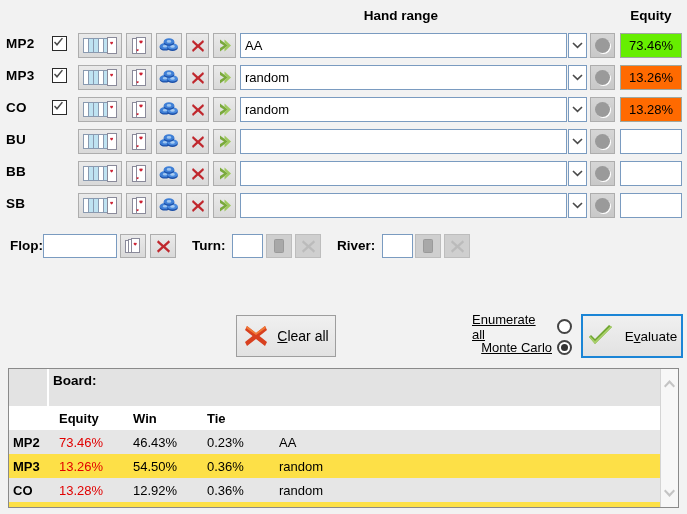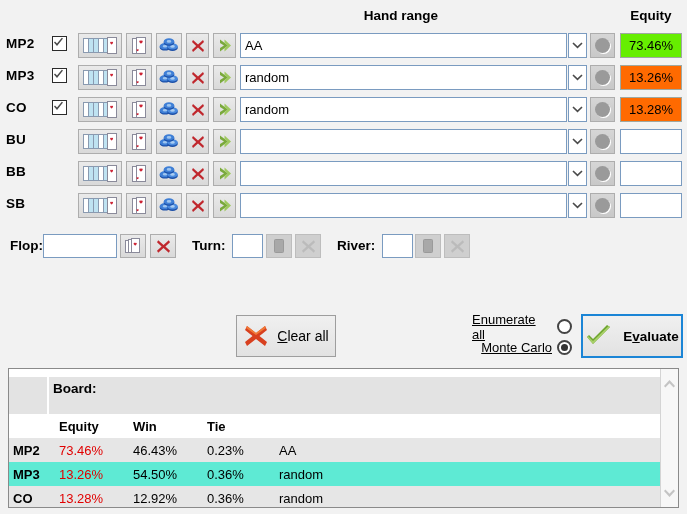--- a/index.html
+++ b/index.html
@@ -112,31 +112,31 @@
     width:15px;height:15px;border-radius:50%;
     border:2px solid #444;background:#fff;box-sizing:border-box;
     display:flex;align-items:center;justify-content:center;
   }
   .radio i{display:none;width:7px;height:7px;border-radius:50%;background:#333;}
   .radio.on i{display:block;}
   .evaluate{
     position:absolute;left:581px;top:314px;width:102px;height:44px;
     box-sizing:border-box;border:2px solid #1b85d6;
     background:linear-gradient(#f0f0f0,#e2e2e2);
-    display:flex;align-items:center;justify-content:center;gap:10px;font-weight:bold;
+    display:flex;align-items:center;justify-content:center;gap:10px;
   }
   .evaluate span{font-size:13.5px;}
   .evaluate u{text-decoration:underline;}
   
   .results{
     position:absolute;left:8px;top:368px;width:671px;height:140px;
     box-sizing:border-box;border:1px solid #8a8a8a;background:#fff;
     overflow:hidden;
   }
-  .res-inner{position:absolute;left:0;top:0;right:17px;bottom:0;background:#5eead4;margin-top:8px;}
+  .res-inner{position:absolute;left:0;top:0;right:17px;bottom:0;background:#fde047;}
   .board-head{
     position:relative;height:37px;background:#e3e3e3;
   }
   .board-head .cell-pos{
     position:absolute;left:0;top:0;width:38px;height:37px;background:#e3e3e3;
     border-right:2px solid #ffffff;
   }
   .board-head .cell-board{
     position:absolute;left:40px;top:0;right:0;height:37px;background:#e3e3e3;
     font-weight:bold;font-size:13.5px;padding:4px 0 0 4px;box-sizing:border-box;

